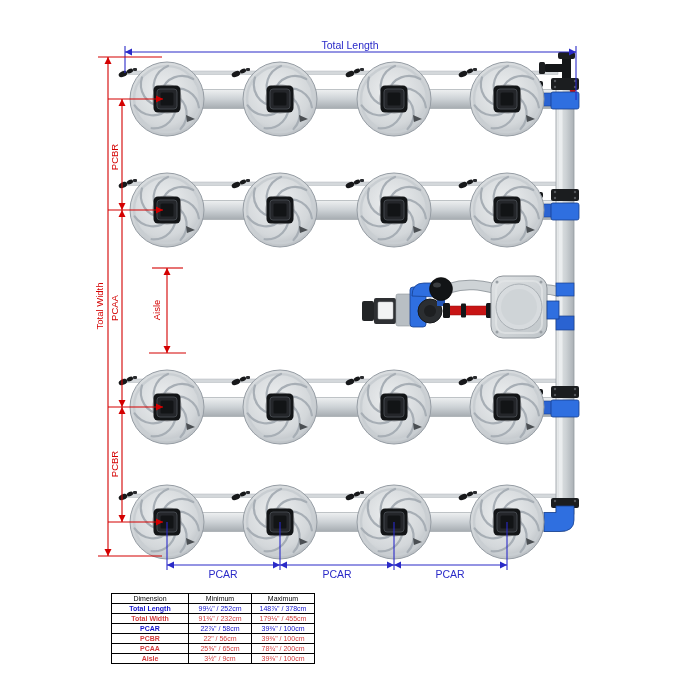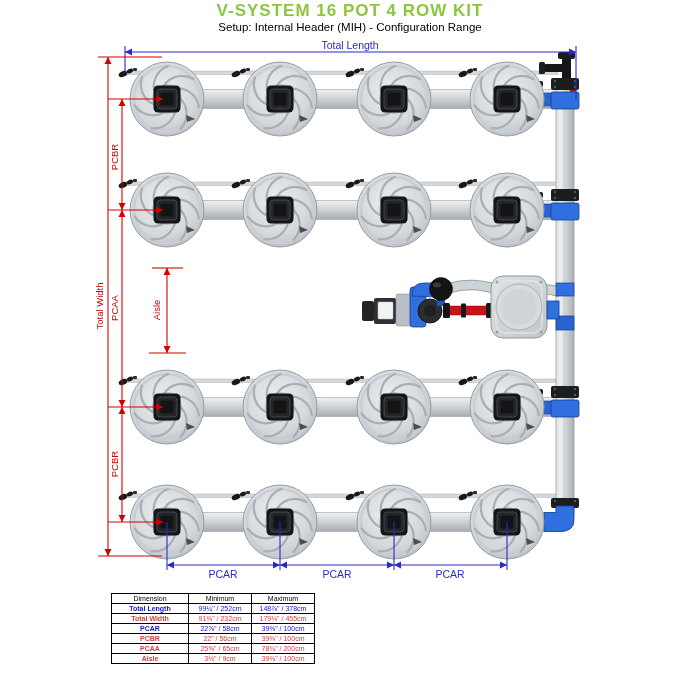--- a/index.html
+++ b/index.html
@@ -19,24 +19,20 @@
   .dims-table th:first-child{width:70px;}
   .dims-table td:first-child{font-weight:bold;}
   tr.c-blue{color:#1414cc;}
   tr.c-red{color:#d43d3d;}
 </style>
 </head>
 <body>
 
 <div class="page">
 
-  <div class="hdr">
-    <div class="title">V-SYSTEM 16 POT 4 ROW KIT</div>
-    <div class="subtitle">Setup: Internal Header (MIH) - Configuration Range</div>
-  </div>
 
   <svg width="700" height="700" viewBox="0 0 700 700">
     <defs>
       <radialGradient id="potG" cx="45%" cy="40%" r="65%">
         <stop offset="0" stop-color="#edeff0"></stop>
         <stop offset="0.7" stop-color="#d3d7da"></stop>
         <stop offset="1" stop-color="#b6bbc0"></stop>
       </radialGradient>
       <linearGradient id="pipeG" x1="0" y1="0" x2="0" y2="1">
         <stop offset="0" stop-color="#eef0f1"></stop>

